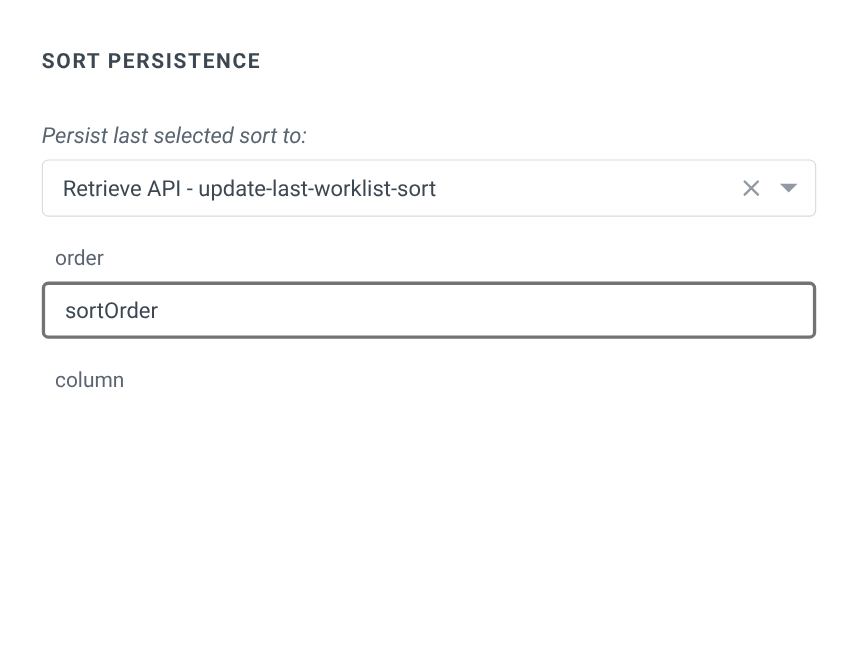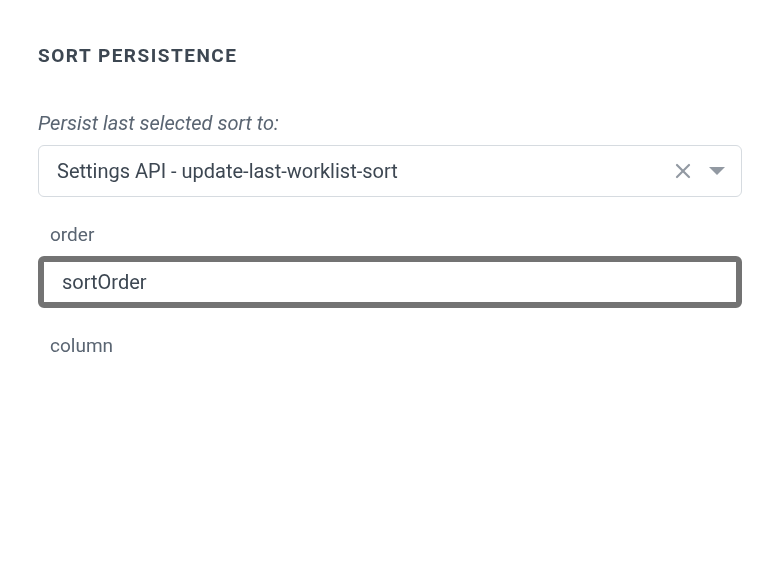--- a/index.html
+++ b/index.html
@@ -65,21 +65,21 @@
     .icon-btn {
       display: flex;
       align-items: center;
       justify-content: center;
       color: #9299a2;
       cursor: pointer;
       padding: 4px;
     }
     .text-input {
       width: 100%;
-      border: 6px solid #737373;
+      border: 3px solid #737373;
       border-radius: 6px;
       height: 52px;
       padding: 0 18px;
       font-size: 20px;
       color: #3d4752;
       background: #fff;
       font-family: inherit;
       outline: none;
     }
     .close-svg {
@@ -92,21 +92,21 @@
     }
   </style>
 </head>
 <body>
 
 <h2 class="section-title">SORT PERSISTENCE</h2>
 
 <div class="field-group">
   <label class="field-label-italic">Persist last selected sort to:</label>
   <div class="select-box">
-    <span class="select-value">Settings API - update-last-worklist-sort</span>
+    <span class="select-value">Retrieve API - update-last-worklist-sort</span>
     <div class="select-actions">
       <span class="icon-btn">
         <svg class="close-svg" viewBox="0 0 16 16" fill="none" stroke="currentColor" stroke-width="2.2" stroke-linecap="round">
           <line x1="2" y1="2" x2="14" y2="14"></line>
           <line x1="14" y1="2" x2="2" y2="14"></line>
         </svg>
       </span>
       <span class="icon-btn">
         <svg class="chevron-svg" viewBox="0 0 16 10" fill="currentColor">
           <polygon points="0,1 16,1 8,9"></polygon>

